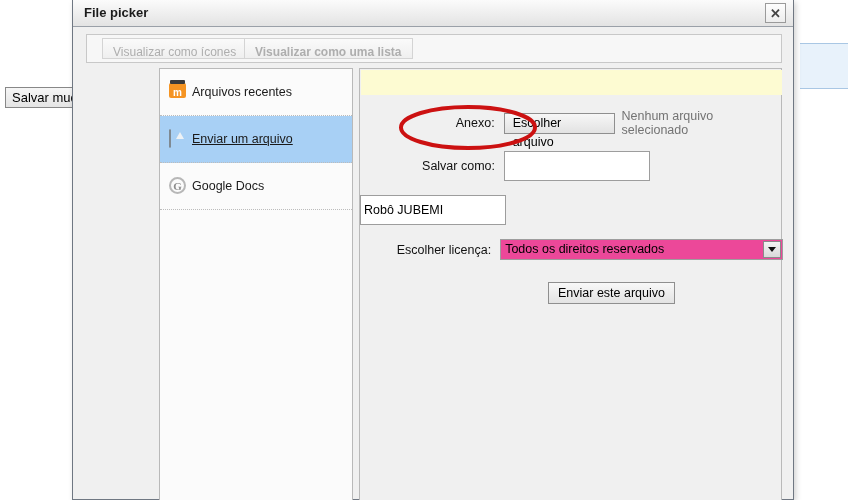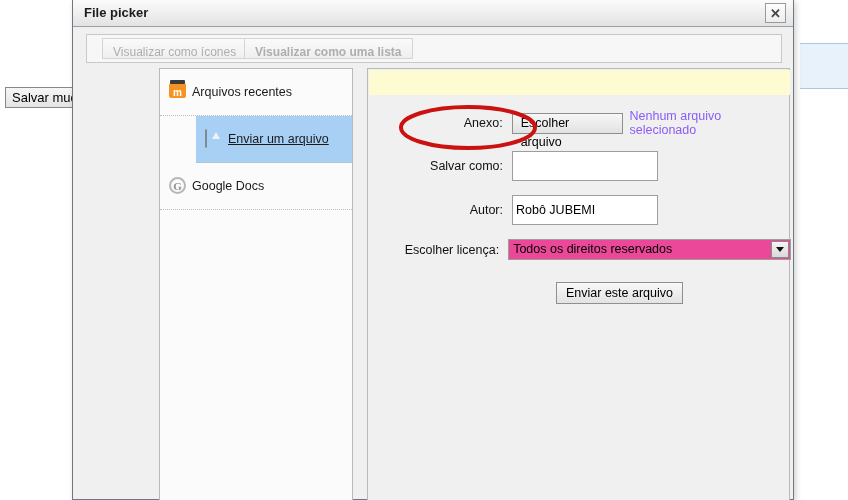--- a/index.html
+++ b/index.html
@@ -95,33 +95,33 @@
   }
   .side-item {
     position: relative;
     height: 47px;
     display: flex; align-items: center;
     padding-left: 9px;
     border-bottom: 1px dotted #bcbcbc;
     box-sizing: border-box;
     cursor: pointer;
   }
-  .side-item.selected { background: #a8d0f5; margin-left: 36px; }
+  .side-item.selected { background: #a8d0f5; }
   .side-icon {
     width: 18px; height: 18px;
     margin-right: 5px;
     flex: 0 0 auto;
     position: relative;
   }
   .side-label { font-size: 12.5px; color: #1a1a1a; }
   .side-item.selected .side-label { text-decoration: underline; }
 
   
   .content {
-    position: absolute; left: 294px; top: 68px;
+    position: absolute; left: 286px; top: 68px;
     width: 423px; height: 432px;
     background: #f0f0f0;
     border: 1px solid #b9b9b9;
     border-bottom: none;
     box-sizing: border-box;
     text-decoration: underline;
   }
   .yellow-banner {
     position: absolute; left: 1px; top: 1px;
     width: 421px; height: 25px;
@@ -142,21 +142,21 @@
   }
   .file-btn {
     height: 21px; line-height: 19px;
     padding: 0 8px;
     background: linear-gradient(#f7f7f7, #e2e2e2);
     border: 1px solid #8f8f8f;
     box-sizing: border-box;
     font-size: 12.5px; color: #000;
     cursor: pointer;
   }
-  .file-status { font-size: 12.5px; color: #8b5cf6; margin-left: 7px; }
+  .file-status { font-size: 12.5px; color: #737373; margin-left: 7px; }
   .txt-input {
     width: 146px; height: 21px;
     background: #ffffff;
     border: 1px solid #9d9d9d;
     box-sizing: border-box;
     font-size: 12.5px; color: #000;
     padding: 14px 3px; line-height: 19px;
     font-family: "Liberation Sans", sans-serif;
   }
   .select-box {
@@ -298,21 +298,20 @@
           <div class="file-btn">Escolher arquivo</div>
           <div class="file-status">Nenhum arquivo selecionado</div>
         </div>
 
         <div class="frow">
           <div class="flabel">Salvar como:</div>
           <input class="txt-input" type="text" value="" style="">
         </div>
 
         <div class="frow">
-          <div class="flabel">Autor:</div>
           <input class="txt-input" type="text" value="Robô JUBEMI" style="">
         </div>
 
         <div class="frow">
           <div class="flabel">Escolher licença:</div>
           <div class="select-box">
             <span>Todos os direitos reservados</span>
             <span class="select-arrow">
               <span class="caret"></span>
             </span>

